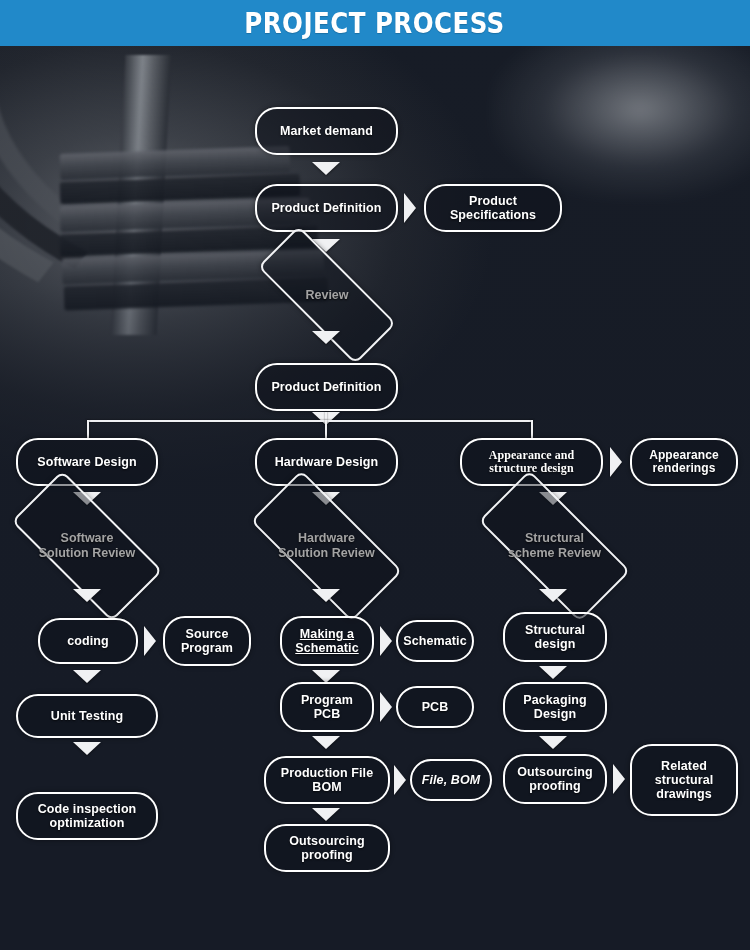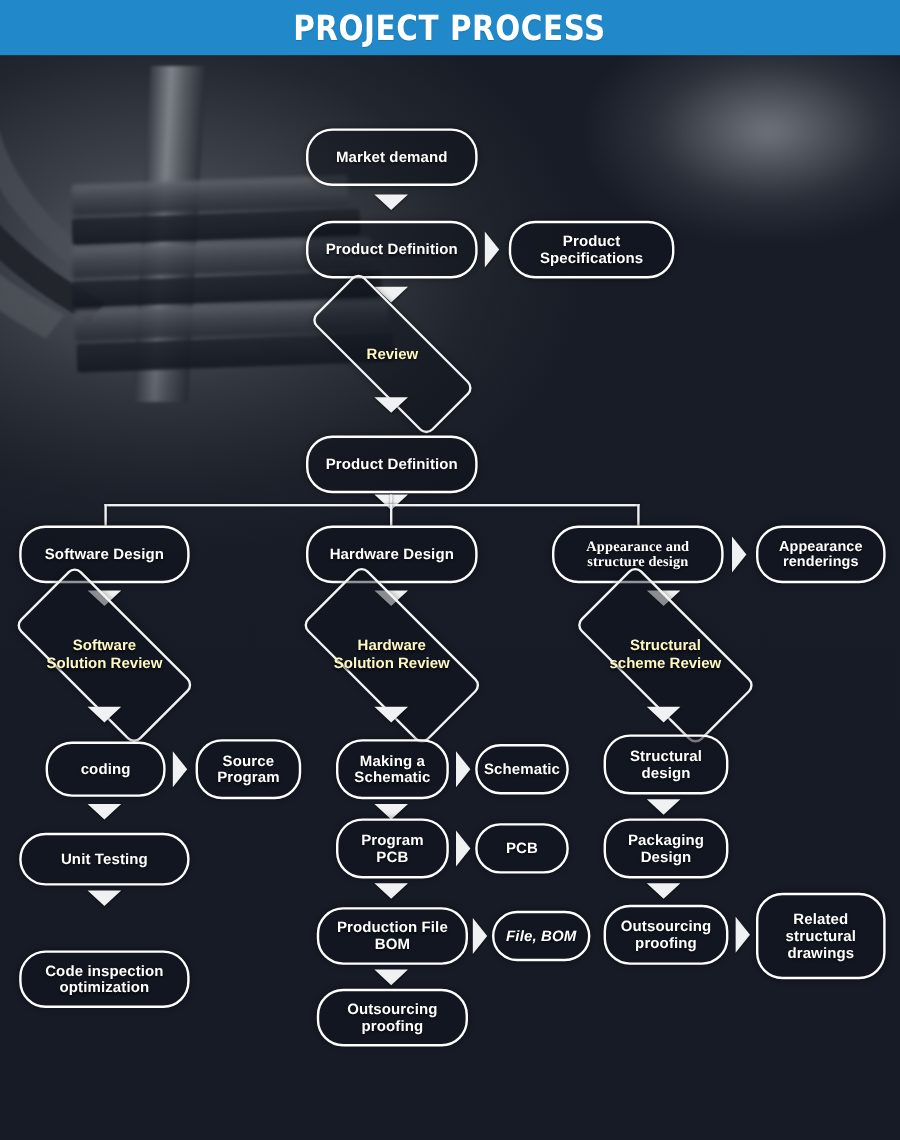--- a/index.html
+++ b/index.html
@@ -165,21 +165,21 @@
     position:absolute;inset:0;
     border:2px solid #f2f3f5;
     background:rgba(14,18,27,.45);
     transform:rotate(45deg);
     border-radius:8px;
     box-sizing:border-box;
     box-shadow:0 0 5px rgba(0,0,0,.4);
   }
   .diamond .dlabel{
     position:relative;
-    color:#fef9c3;font-weight:bold;
+    color:#a3a3a3;font-weight:bold;
     font-size:12.5px;line-height:15px;
     text-align:center;white-space:pre-line;
     text-shadow:0 1px 2px rgba(0,0,0,.8);
     z-index:2;
   }
 
   
   .arrow-down{
     position:absolute;
     width:0;height:0;
@@ -316,21 +316,21 @@
 
     <div class="arrow-down" style="left:73px;top:670px;"></div>
 
     <div class="node rad" style="left:16px;top:694px;width:142px;height:44px;">Unit Testing</div>
 
     <div class="arrow-down" style="left:73px;top:742px;"></div>
 
     <div class="node rad" style="left:16px;top:792px;width:142px;height:48px;">Code inspection
 optimization</div>
 
-    <div class="node rad" style="left:280px;top:616px;width:94px;height:50px;">Making a
+    <div class="node rad" style="left:280px;top:616px;width:94px;height:50px;text-decoration:underline;">Making a
 Schematic</div>
 
     <div class="arrow-right" style="left:380px;top:626px;"></div>
 
     <div class="node rad" style="left:396px;top:620px;width:78px;height:42px;">Schematic</div>
 
     <div class="arrow-down" style="left:312px;top:670px;"></div>
 
     <div class="node rad" style="left:280px;top:682px;width:94px;height:50px;">Program
 PCB</div>

